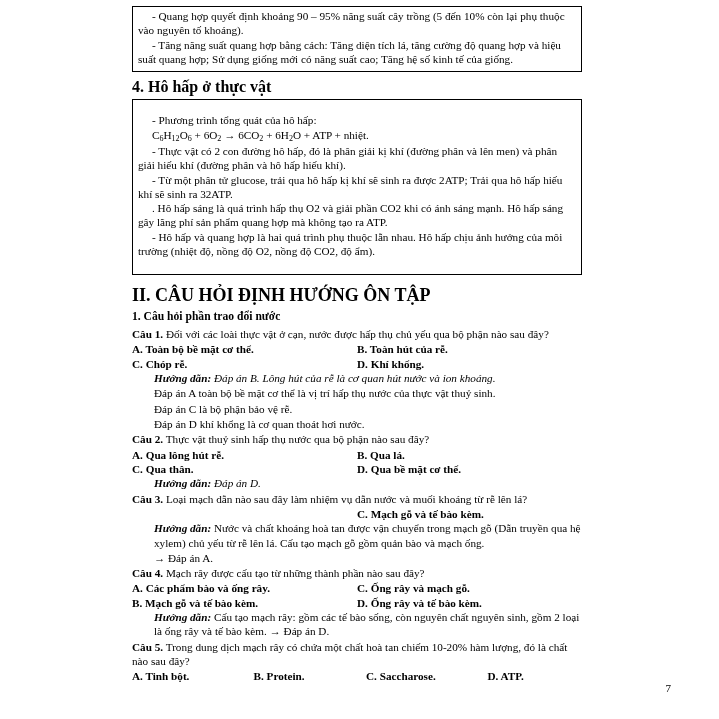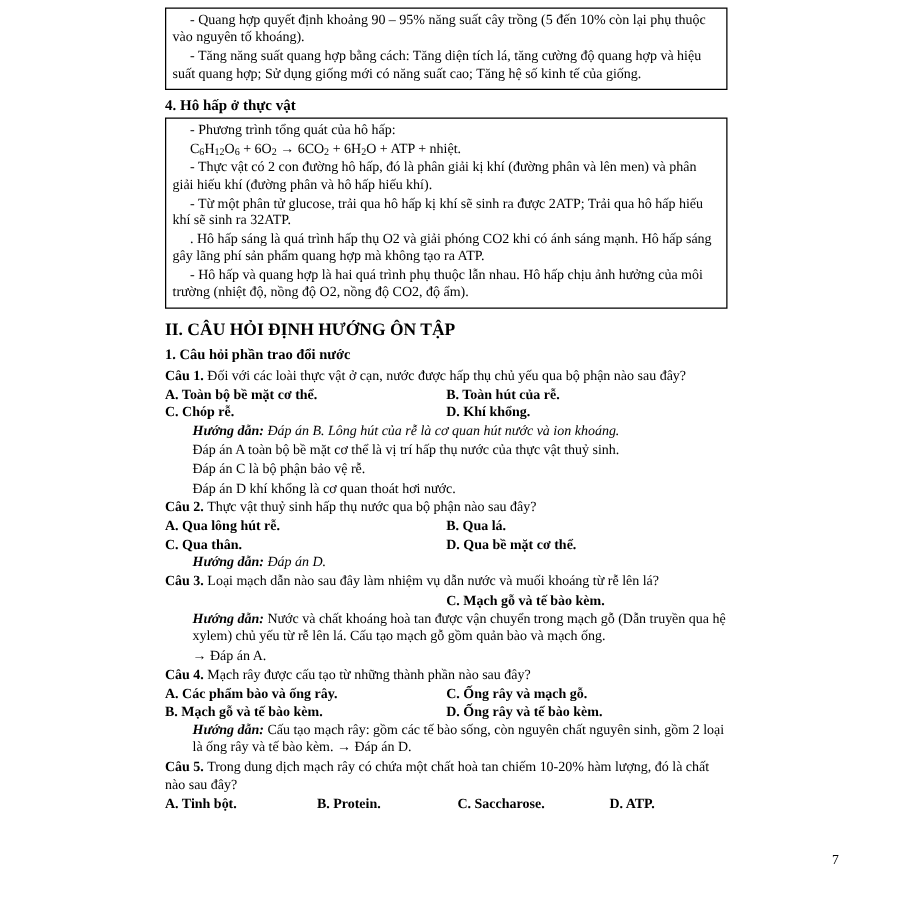--- a/index.html
+++ b/index.html
@@ -30,32 +30,32 @@
     box-sizing:border-box;
   }
   .boxed p{margin:0 0 1px 0;}
   p{margin:0 0 1px 0;}
   .ind{text-indent:14px;}
   .b{font-weight:bold;}
   .i{font-style:italic;}
   .bi{font-weight:bold;font-style:italic;text-align:right;}
   .sec-head{
     font-weight:bold;
-    font-size:12px;
+    font-size:16px;
     margin:5px 0 2px 0;
   }
   .box2{
     border:1px solid #000;
-    padding:3px 5px;
+    padding:14px 5px;
     box-sizing:border-box;
     margin-top:2px;
   }
   .mainhead{
     font-weight:bold;
-    font-size:14px;
+    font-size:18px;
     margin:9px 0 3px 0;
   }
   .subhead{
     font-weight:bold;
     font-size:11.6px;
     margin:3px 0 2px 0;
   }
   .q{margin-top:1px;}
   .opts{
     display:flex;
@@ -87,21 +87,21 @@
 
     <div class="sec-head">4. Hô hấp ở thực vật</div>
 
     <div class="box2 tight">
       <p class="ind">- Phương trình tổng quát của hô hấp:</p>
       <p class="ind">
         <span>C</span><sub>6</sub><span>H</span><sub>12</sub><span>O</span><sub>6</sub><span> + 6O</span><sub>2</sub><span> → 6CO</span><sub>2</sub><span> + 6H</span><sub>2</sub><span>O + ATP + nhiệt.</span>
       </p>
       <p class="ind">- Thực vật có 2 con đường hô hấp, đó là phân giải kị khí (đường phân và lên men) và phân giải hiếu khí (đường phân và hô hấp hiếu khí).</p>
       <p class="ind">- Từ một phân tử glucose, trải qua hô hấp kị khí sẽ sinh ra được 2ATP; Trải qua hô hấp hiếu khí sẽ sinh ra 32ATP.</p>
-      <p class="ind">. Hô hấp sáng là quá trình hấp thụ O2 và giải phóng CO2 khi có ánh sáng mạnh. Hô hấp sáng gây lãng phí sản phẩm quang hợp mà không tạo ra ATP.</p>
+      <p class="ind">. Hô hấp sáng là quá trình hấp thụ O2 và giải phần CO2 khi có ánh sáng mạnh. Hô hấp sáng gây lãng phí sản phẩm quang hợp mà không tạo ra ATP.</p>
       <p class="ind">- Hô hấp và quang hợp là hai quá trình phụ thuộc lẫn nhau. Hô hấp chịu ảnh hưởng của môi trường (nhiệt độ, nồng độ O2, nồng độ CO2, độ ẩm).</p>
     </div>
 
     <div class="mainhead">II. CÂU HỎI ĐỊNH HƯỚNG ÔN TẬP</div>
     <div class="subhead">1. Câu hỏi phần trao đổi nước</div>
 
     <div class="q">
       <p>
         <span class="b">Câu 1.</span>
         <span>Đối với các loài thực vật ở cạn, nước được hấp thụ chủ yếu qua bộ phận nào sau đây?</span>

